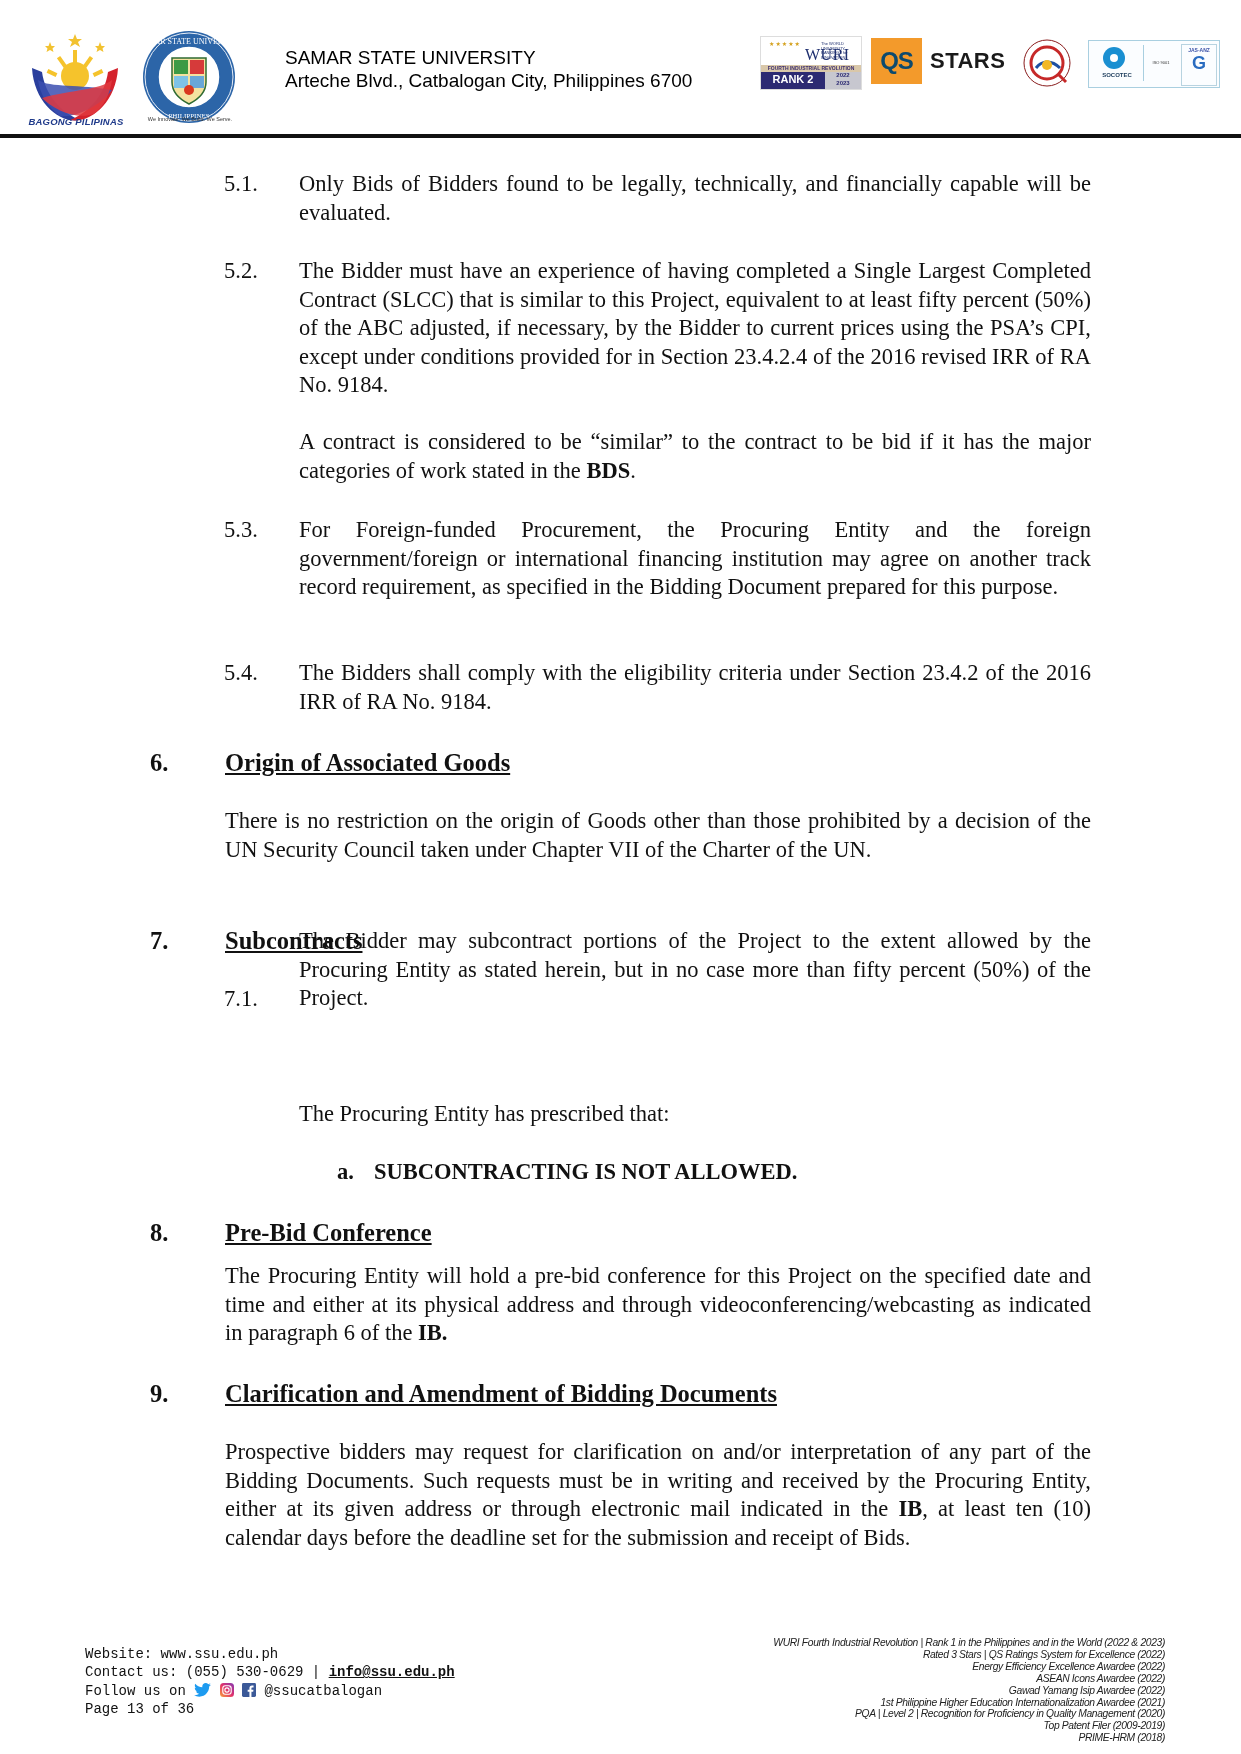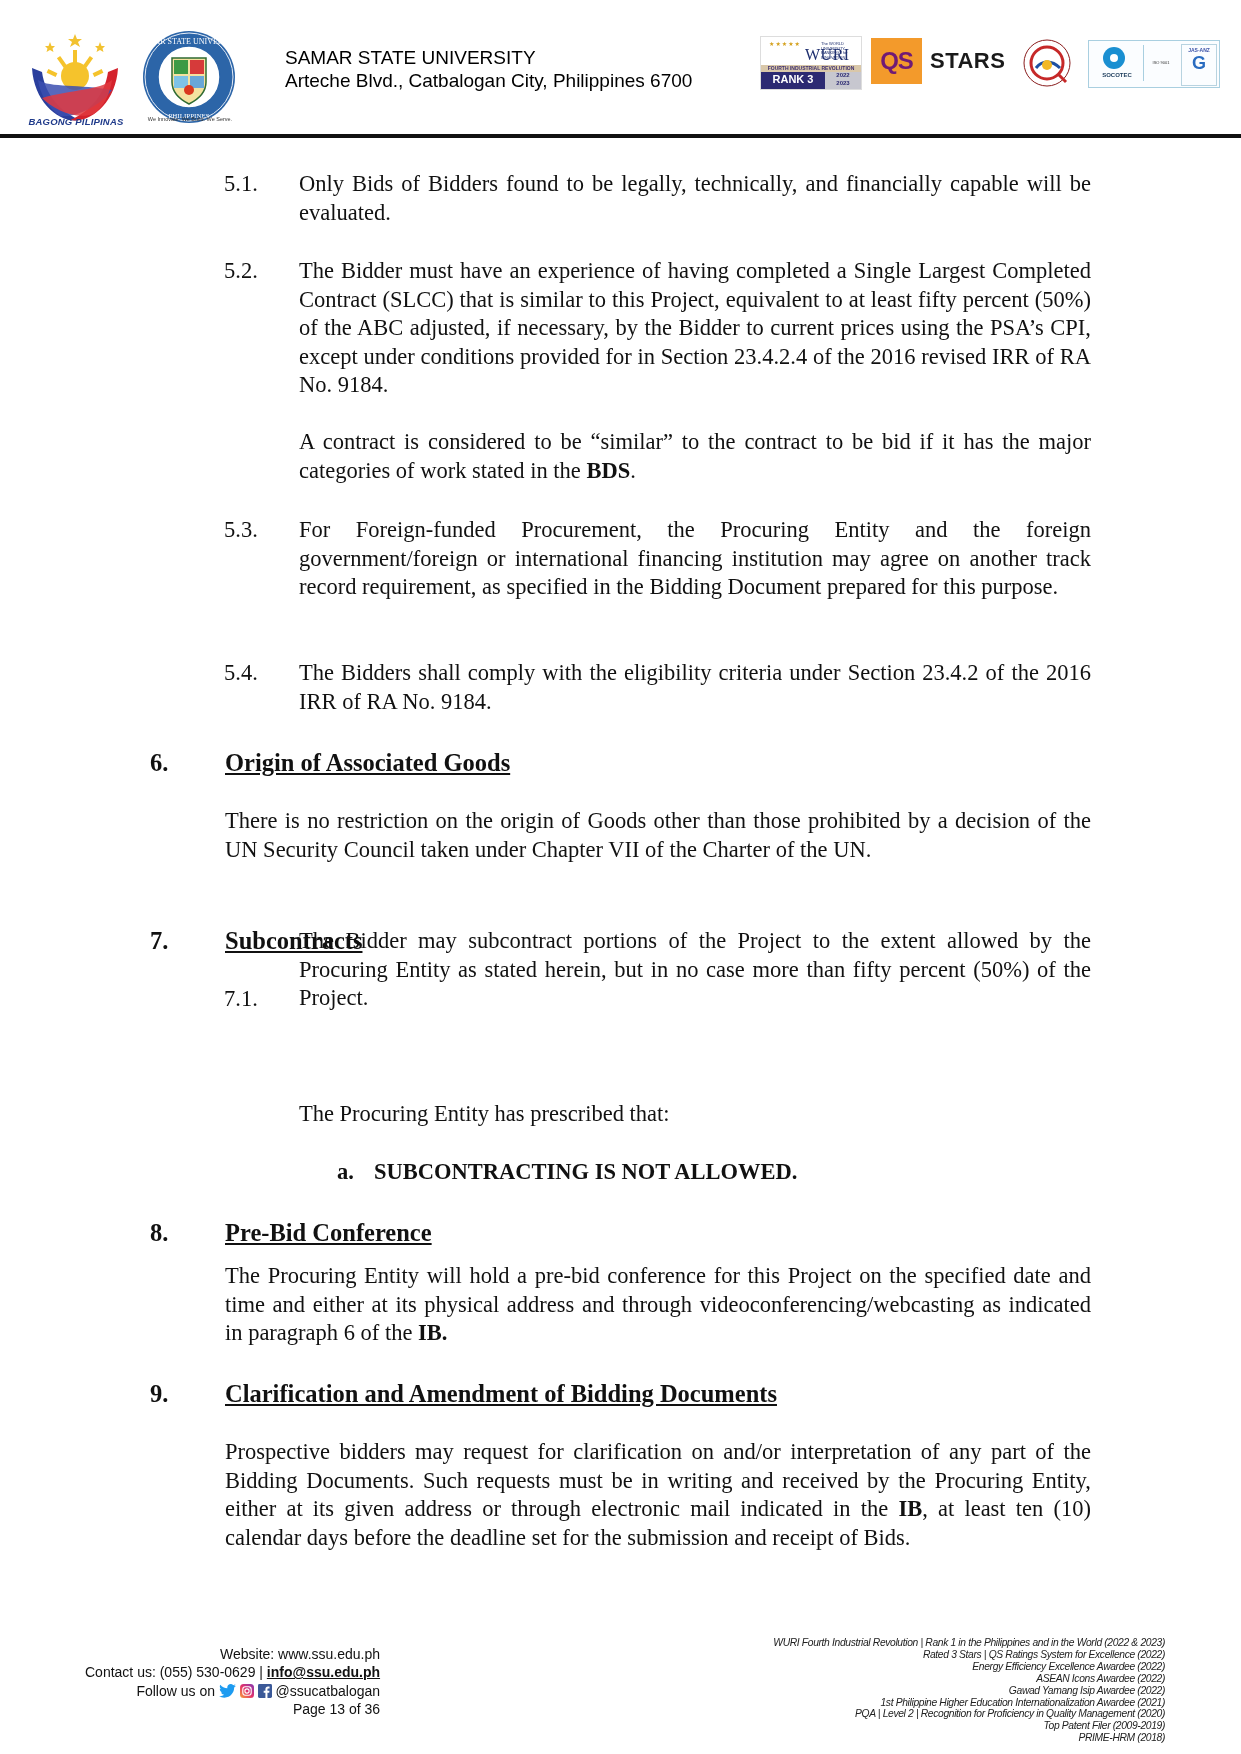--- a/index.html
+++ b/index.html
@@ -16,21 +16,21 @@
 
   .badge-wuri { position: absolute; left: 760px; top: 36px; width: 100px; height: 52px; border: 1px solid #ddd; background: #fff; font-family: "Liberation Sans", sans-serif; }
   .wuri-top { position: absolute; left: 2px; top: 2px; width: 96px; height: 26px; }
   .wuri-stars { position: absolute; left: 6px; top: 1px; font-size: 6px; color: #d4a11e; letter-spacing: 1px; }
   .wuri-name { position: absolute; left: 6px; top: 7px; font-family: "Liberation Serif", serif; font-size: 16px; color: #1e2f6f; letter-spacing: 0.5px; margin-left: 36px; }
   .wuri-sub { position: absolute; left: 58px; top: 3px; width: 38px; font-size: 4px; line-height: 4.6px; color: #1e2f6f; }
   .wuri-band { position: absolute; left: 0; top: 28px; width: 100px; height: 7px; background: #d9c7a9; font-size: 5px; line-height: 7px; color: #3d2f6f; text-align: center; font-weight: bold; }
   .wuri-rank { position: absolute; left: 0; top: 35px; width: 64px; height: 17px; background: #2c2a72; color: #fff; font-size: 11px; font-weight: bold; line-height: 14px; text-align: center; }
   .wuri-years { position: absolute; left: 64px; top: 35px; width: 36px; height: 17px; background: #c7c7cf; color: #2c2a72; font-size: 6px; line-height: 7.5px; text-align: center; font-weight: bold; }
 
-  .badge-qs { position: absolute; left: 871px; top: 38px; width: 51px; height: 46px; background: #f39a2b; color: #701a75; font-family: "Liberation Sans", sans-serif; font-weight: bold; font-size: 24px; line-height: 46px; text-align: center; letter-spacing: -1px; }
+  .badge-qs { position: absolute; left: 871px; top: 38px; width: 51px; height: 46px; background: #f39a2b; color: #0c4a6e; font-family: "Liberation Sans", sans-serif; font-weight: bold; font-size: 24px; line-height: 46px; text-align: center; letter-spacing: -1px; }
   .badge-stars { position: absolute; left: 930px; top: 48px; font-family: "Liberation Sans", sans-serif; font-weight: bold; font-size: 22px; color: #1a1a1a; letter-spacing: 0.5px; }
 
   .badge-pqa { position: absolute; left: 1022px; top: 38px; width: 50px; height: 50px; }
   .badge-socotec { position: absolute; left: 1088px; top: 40px; width: 130px; height: 46px; border: 1px solid #a9cfe0; background: #fbfdff; font-family: "Liberation Sans", sans-serif; }
   .soc-logo { position: absolute; left: 14px; top: 6px; width: 22px; height: 22px; border-radius: 50%; background: #1a8fd1; }
   .soc-logo::after { content: ""; position: absolute; left: 7px; top: 7px; width: 8px; height: 8px; border-radius: 50%; background: #fff; }
   .soc-name { position: absolute; left: 6px; top: 31px; width: 44px; text-align: center; font-size: 6px; font-weight: bold; color: #1a3a5a; }
   .soc-mid { position: absolute; left: 54px; top: 4px; width: 34px; height: 36px; border-left: 1px solid #a9cfe0; font-size: 4px; color: #333; line-height: 36px; text-align: center; }
   .soc-jas { position: absolute; left: 92px; top: 3px; width: 34px; height: 40px; border: 1px solid #b8d3e0; text-align: center; }
   .soc-jas-t { font-size: 5px; color: #3b52a8; font-weight: bold; margin-top: 2px; }
@@ -40,21 +40,21 @@
 
   
   .body-text { font-size: 22.5px; line-height: 28.6px; text-align: justify; }
   .block { position: absolute; }
   .num { position: absolute; font-size: 22.5px; line-height: 28.6px; }
   .sec-num { position: absolute; font-size: 24.5px; font-weight: bold; line-height: 30px; }
   .sec-title { position: absolute; font-size: 24.5px; font-weight: bold; line-height: 30px; text-decoration: underline; }
   .b { font-weight: bold; }
 
   
-  .footer-left { position: absolute; left: 85px; top: 1645px; font-family: Liberation Sans, sans-serif; font-size: 14px; line-height: 18.3px; color: #111; text-align: right; }
+  .footer-left { position: absolute; left: 85px; top: 1645px; font-family: Liberation Mono, monospace; font-size: 14px; line-height: 18.3px; color: #111; }
   .footer-left .email { font-weight: bold; text-decoration: underline; }
   .social { display: inline-block; vertical-align: -2px; }
   .footer-right { position: absolute; right: 76px; top: 1637px; text-align: right; font-family: "Liberation Sans", sans-serif; font-style: italic; font-size: 10.3px; line-height: 11.9px; color: #222; letter-spacing: -0.35px; }
 </style>
 </head>
 <body>
 
 <div class="header">
   <svg class="logo-bp" viewBox="0 0 110 100">
     <polygon points="55,6 57,11 62,11 58,14 60,19 55,16 50,19 52,14 48,11 53,11" fill="#f2c230"></polygon>
@@ -96,21 +96,21 @@
     <div>Arteche Blvd., Catbalogan City, Philippines 6700</div>
   </div>
 
   <div class="badge-wuri">
     <div class="wuri-top">
       <div class="wuri-stars">★★★★★</div>
       <div class="wuri-name">WURI</div>
       <div class="wuri-sub">The WORLD UNIVERSITY RANKINGS for INNOVATION</div>
     </div>
     <div class="wuri-band">FOURTH INDUSTRIAL REVOLUTION</div>
-    <div class="wuri-rank">RANK 3</div>
+    <div class="wuri-rank">RANK 2</div>
     <div class="wuri-years">
       <div>2022</div>
       <div>2023</div>
     </div>
   </div>
 
   <div class="badge-qs">QS</div>
   <div class="badge-stars">STARS</div>
 
   <svg class="badge-pqa" viewBox="0 0 50 50">

